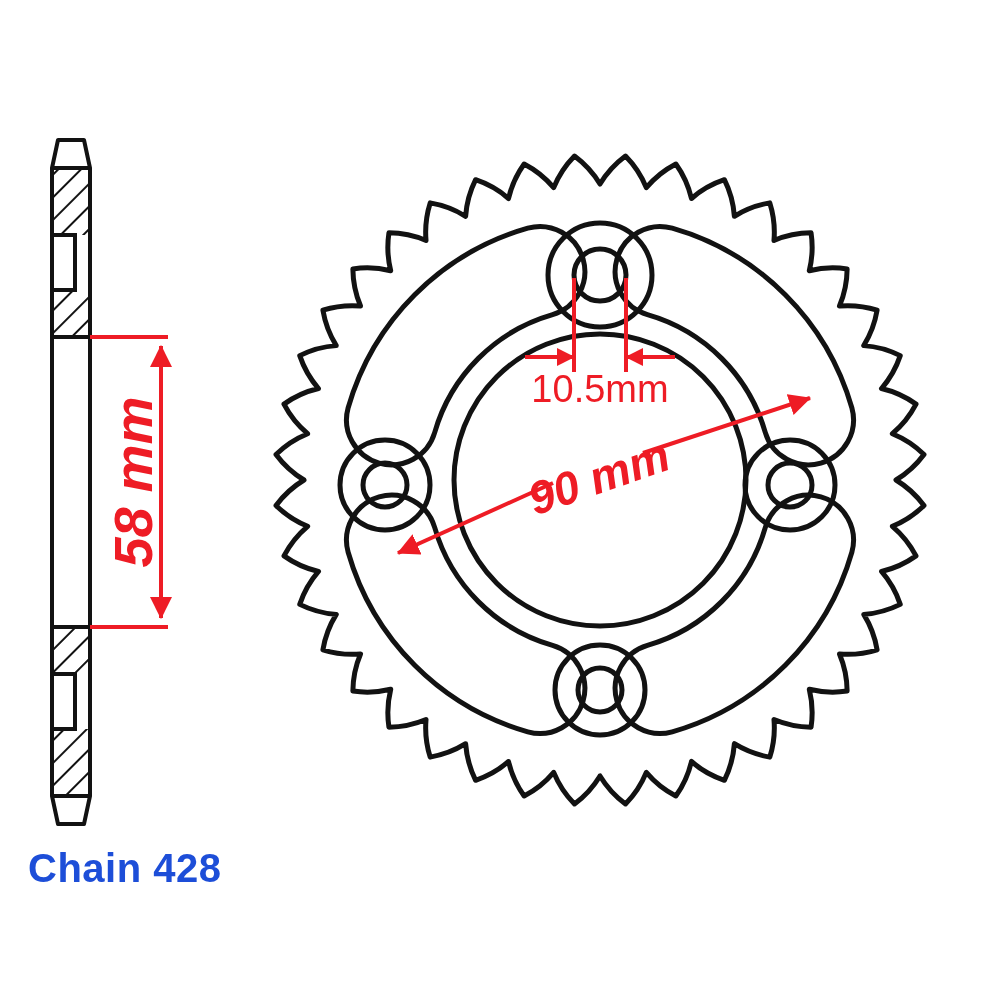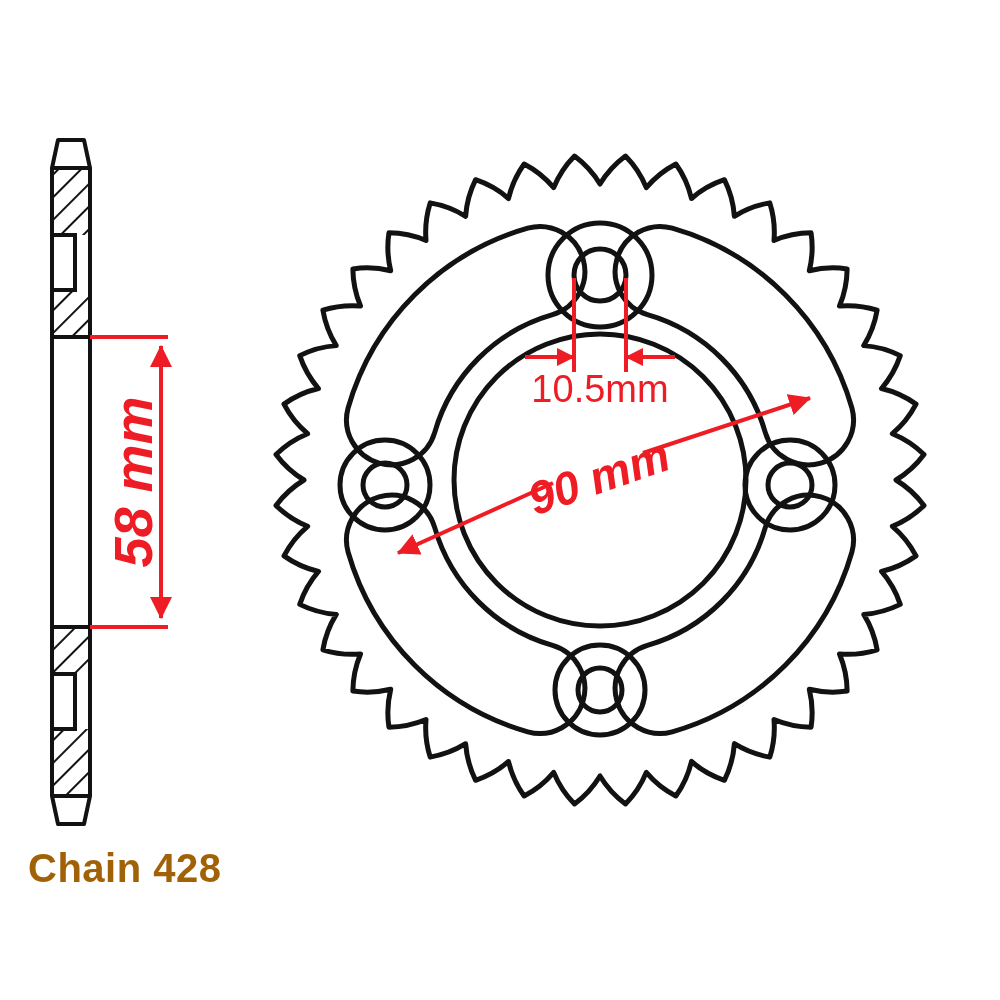--- a/index.html
+++ b/index.html
@@ -28,21 +28,21 @@
     height: 1000px;
     display: block;
   }
   .chain-label {
     position: absolute;
     left: 28px;
     top: 846px;
     font-family: "Liberation Sans", sans-serif;
     font-size: 40px;
     font-weight: bold;
-    color: #a16207;
+    color: #1d4ed8;
     letter-spacing: 0.5px;
     white-space: nowrap;
   }
   text.dim-text {
     font-family: "Liberation Sans", sans-serif;
     fill: #ee1c25;
   }
 </style>
 </head>
 <body>

